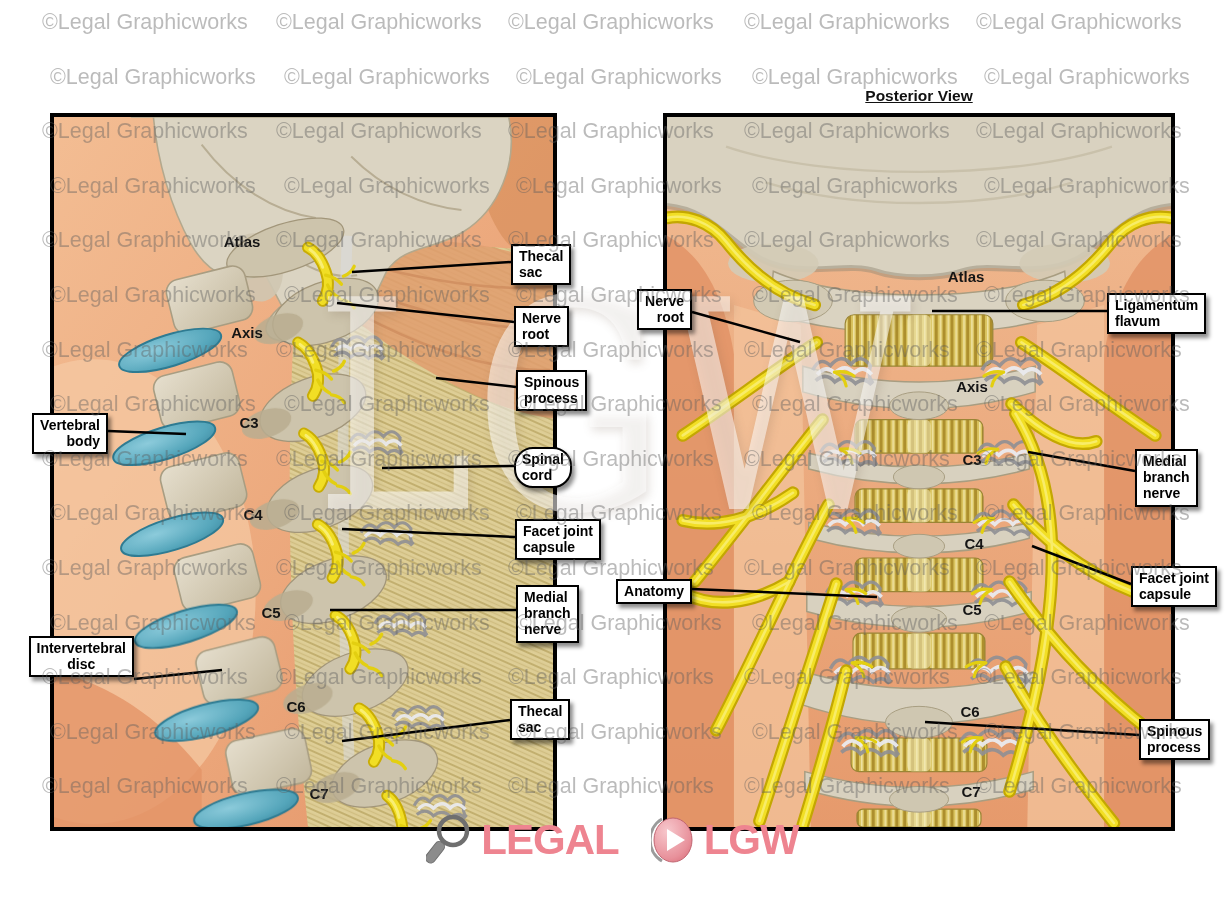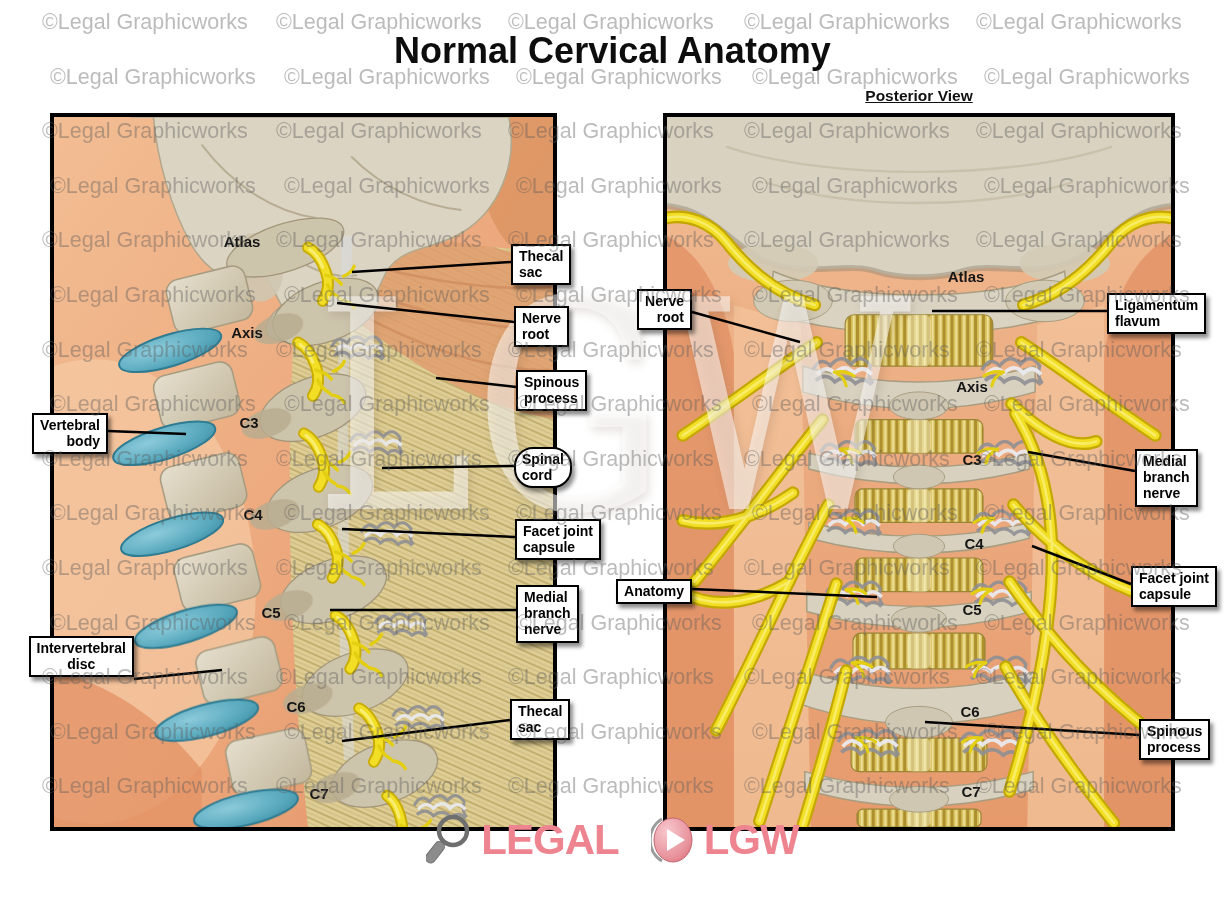--- a/index.html
+++ b/index.html
@@ -45,21 +45,20 @@
   .lw-gray{color:#9c9c9c;letter-spacing:-1px;}
   .logo-spacer{width:14px;}
   .tagline{position:absolute;top:870px;left:0;right:0;text-align:center;
     z-index:8;font-size:25px;color:#7a7a7a;letter-spacing:0;}
 </style>
 </head>
 <body>
 
 <div class="page">
 
-  <h1 class="page-title">Normal Cervical Anatomy</h1>
 
   <div class="view-heading" id="heading-posterior">Posterior View</div>
 
   <div class="panel" id="panel-lateral">
     <svg viewBox="0 0 507 718" preserveAspectRatio="none">
       <defs>
         <linearGradient id="skinL" x1="0" y1="0" x2="1" y2="1">
           <stop offset="0" stop-color="#f3bd93"></stop>
             <stop offset="0.55" stop-color="#eca87c"></stop>
             <stop offset="1" stop-color="#e29165"></stop>

